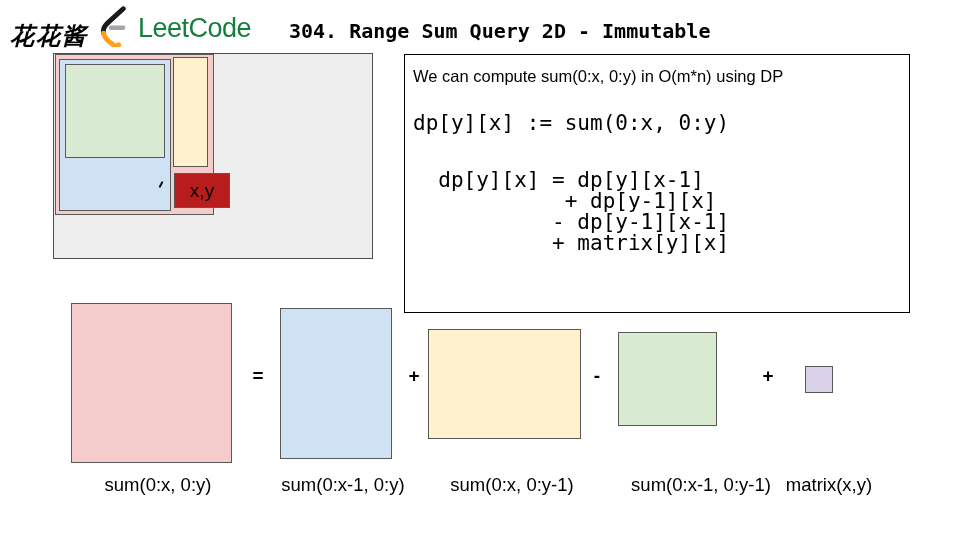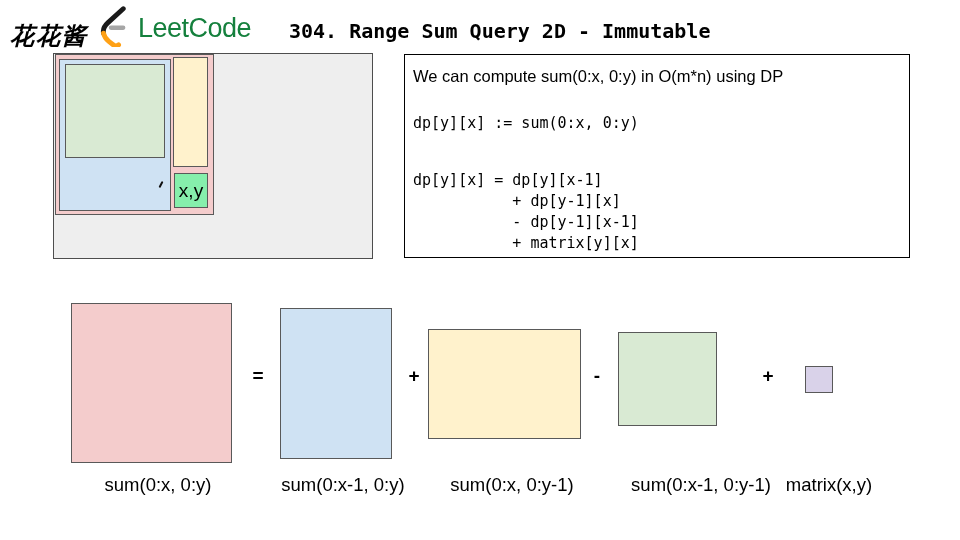--- a/index.html
+++ b/index.html
@@ -15,29 +15,29 @@
   .logo-text{left:138px;top:13px;font-size:27px;font-weight:500;color:#15803d;letter-spacing:-0.5px;}
   .slide-title{left:289px;top:19px;font-size:20px;font-family:"DejaVu Sans Mono",monospace;font-weight:bold;}
 
   
   .diagram{left:53px;top:53px;width:318px;height:204px;background:#eeeeee;border:1.5px solid #4d4d4d;}
   .diagram .rect{position:absolute;border:1px solid #595959;box-sizing:border-box;}
   .r-pink  {left:1px;  top:0px;   width:159px;height:161px;background:#f4cccc;}
   .r-blue  {left:5px;  top:5px;   width:112px;height:152px;background:#cfe2f3;}
   .r-green {left:11px; top:10px;  width:100px;height:94px; background:#d9ead3;}
   .r-yellow{left:119px;top:3px;   width:35px; height:110px;background:#fff2cc;}
-  .r-purple{left:120px;top:119px; width:34px; height:35px; background:#86efac;
+  .r-purple{left:120px;top:119px; width:56px; height:35px; background:#b91c1c;
             display:flex;align-items:center;justify-content:center;font-size:19px;}
   .tick-mark{left:106px;top:127px;width:2px;height:7px;background:#111;transform:rotate(28deg);border-radius:1px;}
 
   
-  .exp-box{left:404px;top:54px;width:506px;height:204px;background:#fff;border:1.7px solid #000;box-sizing:border-box;}
+  .exp-box{left:404px;top:54px;width:506px;height:259px;background:#fff;border:1.7px solid #000;box-sizing:border-box;}
   .exp-box .intro{position:absolute;left:8px;top:12px;font-size:16.5px;}
   .exp-box pre{position:absolute;left:8px;margin:0;font-family:"DejaVu Sans Mono",monospace;
-               font-size:15px;line-height:21px;white-space:pre;}
+               font-size:21px;line-height:21px;white-space:pre;text-align:center;}
   .code-def{top:58px;}
   .code-rec{top:115px;}
 
   
   .eq-rect{border:1.5px solid #595959;box-sizing:border-box;}
   .eq-pink  {left:71px; top:303px;width:161px;height:160px;background:#f4cccc;}
   .eq-blue  {left:280px;top:308px;width:112px;height:151px;background:#cfe2f3;}
   .eq-yellow{left:428px;top:329px;width:153px;height:110px;background:#fff2cc;}
   .eq-green {left:618px;top:332px;width:99px; height:94px; background:#d9ead3;}
   .eq-purple{left:805px;top:366px;width:28px; height:27px; background:#d9d2e9;}

